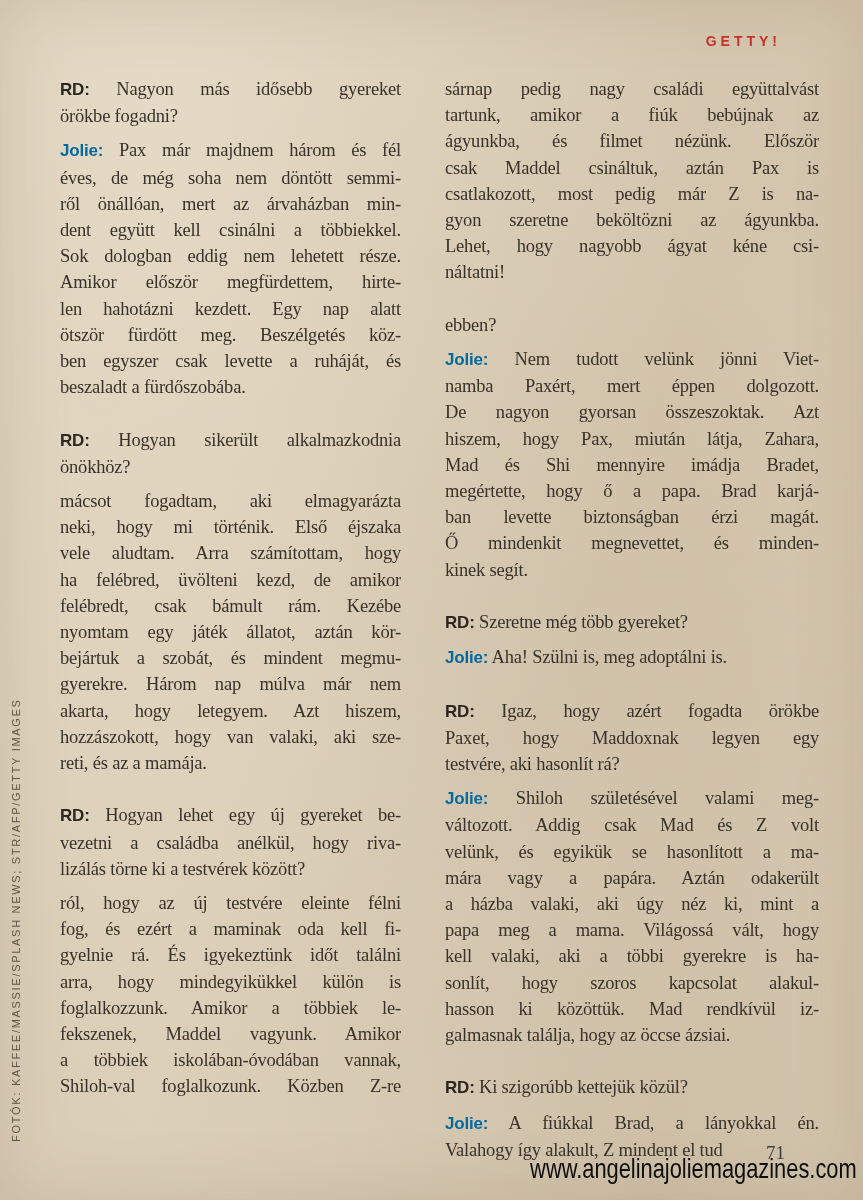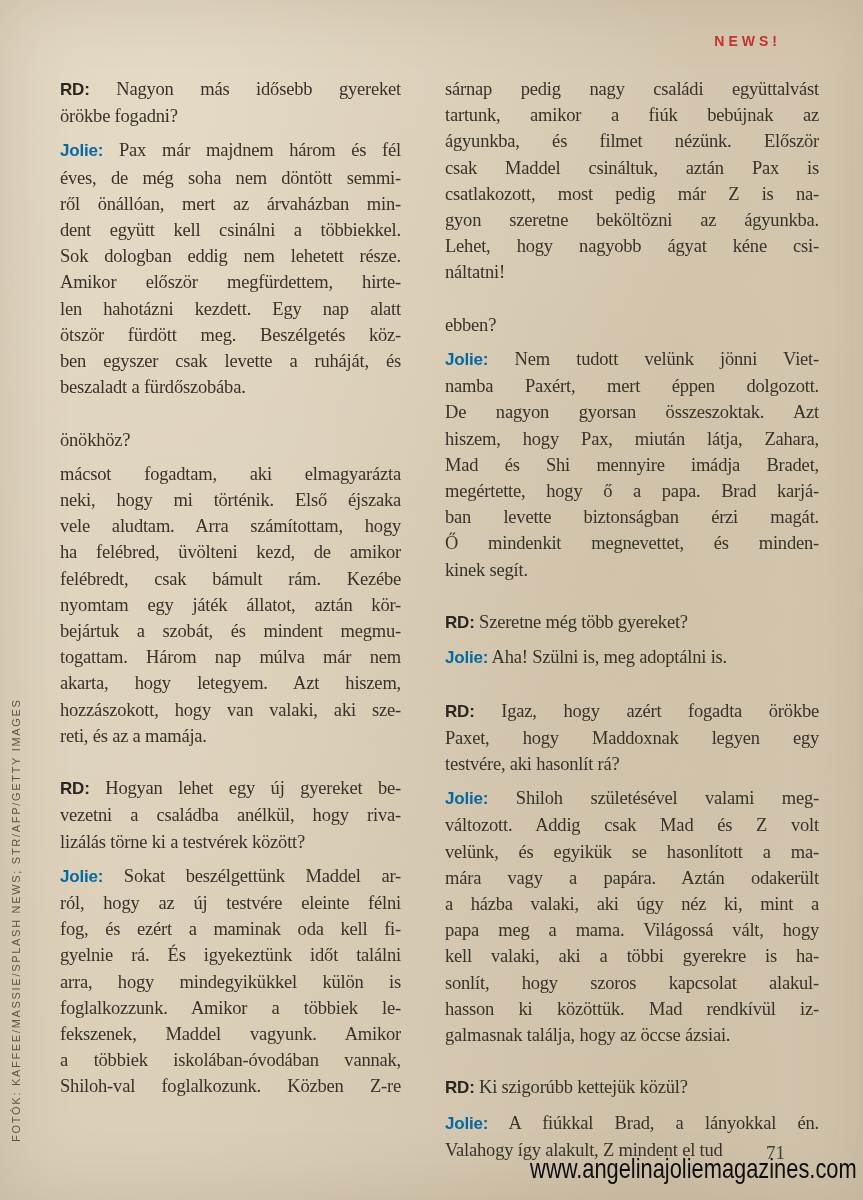--- a/index.html
+++ b/index.html
@@ -62,62 +62,62 @@
     font-size:28px;color:#0d0d0d;
     transform:scaleX(0.78);transform-origin:100% 50%;
     z-index:2;
   }
 </style>
 </head>
 <body>
 
 <div class="page">
 
-  <div class="header-tag">NEWS!</div>
+  <div class="header-tag">GETTY!</div>
 
   <div class="col col-left">
       <div class="para">
         <div class="line"><span class="speaker rd">RD:</span> Nagyon más idősebb gyereket</div>
         <div class="line last">örökbe fogadni?</div>
       </div>
       <div class="para">
         <div class="line"><span class="speaker jolie">Jolie:</span> Pax már majdnem három és fél</div>
         <div class="line">éves, de még soha nem döntött semmi-</div>
         <div class="line">ről önállóan, mert az árvaházban min-</div>
         <div class="line">dent együtt kell csinálni a többiekkel.</div>
         <div class="line">Sok dologban eddig nem lehetett része.</div>
         <div class="line">Amikor először megfürdettem, hirte-</div>
         <div class="line">len hahotázni kezdett. Egy nap alatt</div>
         <div class="line">ötször fürdött meg. Beszélgetés köz-</div>
         <div class="line">ben egyszer csak levette a ruháját, és</div>
         <div class="line last">beszaladt a fürdőszobába.</div>
       </div>
       <div class="para gap">
+        <div class="line"><span class="speaker rd">RD:</span> Hogyan sikerült alkalmazkodnia</div>
         <div class="line last">önökhöz?</div>
       </div>
       <div class="para">
         <div class="line">mácsot fogadtam, aki elmagyarázta</div>
         <div class="line">neki, hogy mi történik. Első éjszaka</div>
         <div class="line">vele aludtam. Arra számítottam, hogy</div>
         <div class="line">ha felébred, üvölteni kezd, de amikor</div>
         <div class="line">felébredt, csak bámult rám. Kezébe</div>
         <div class="line">nyomtam egy játék állatot, aztán kör-</div>
         <div class="line">bejártuk a szobát, és mindent megmu-</div>
-        <div class="line">togattam. Három nap múlva már nem</div>
+        <div class="line">gyerekre. Három nap múlva már nem</div>
         <div class="line">akarta, hogy letegyem. Azt hiszem,</div>
         <div class="line">hozzászokott, hogy van valaki, aki sze-</div>
         <div class="line last">reti, és az a mamája.</div>
       </div>
       <div class="para gap">
         <div class="line"><span class="speaker rd">RD:</span> Hogyan lehet egy új gyereket be-</div>
         <div class="line">vezetni a családba anélkül, hogy riva-</div>
         <div class="line last">lizálás törne ki a testvérek között?</div>
       </div>
       <div class="para">
-        <div class="line"><span class="speaker jolie">Jolie:</span> Sokat beszélgettünk Maddel ar-</div>
         <div class="line">ról, hogy az új testvére eleinte félni</div>
         <div class="line">fog, és ezért a maminak oda kell fi-</div>
         <div class="line">gyelnie rá. És igyekeztünk időt találni</div>
         <div class="line">arra, hogy mindegyikükkel külön is</div>
         <div class="line">foglalkozzunk. Amikor a többiek le-</div>
         <div class="line">fekszenek, Maddel vagyunk. Amikor</div>
         <div class="line">a többiek iskolában-óvodában vannak,</div>
         <div class="line">Shiloh-val foglalkozunk. Közben Z-re</div>
       </div>
     </div>

